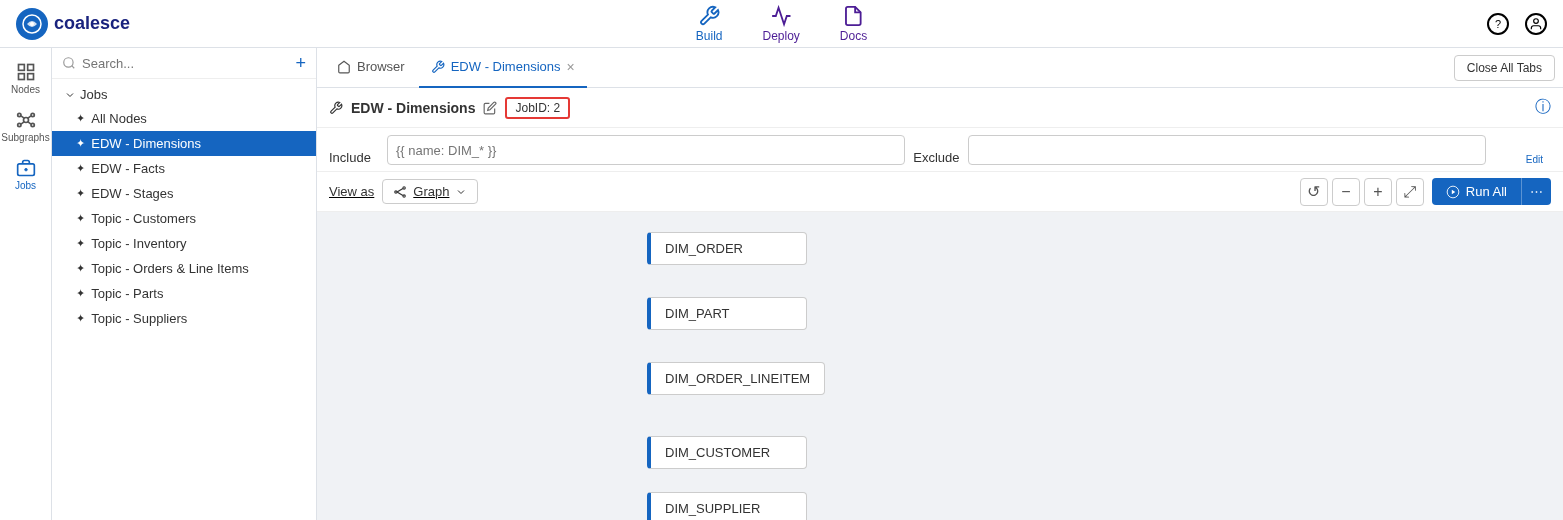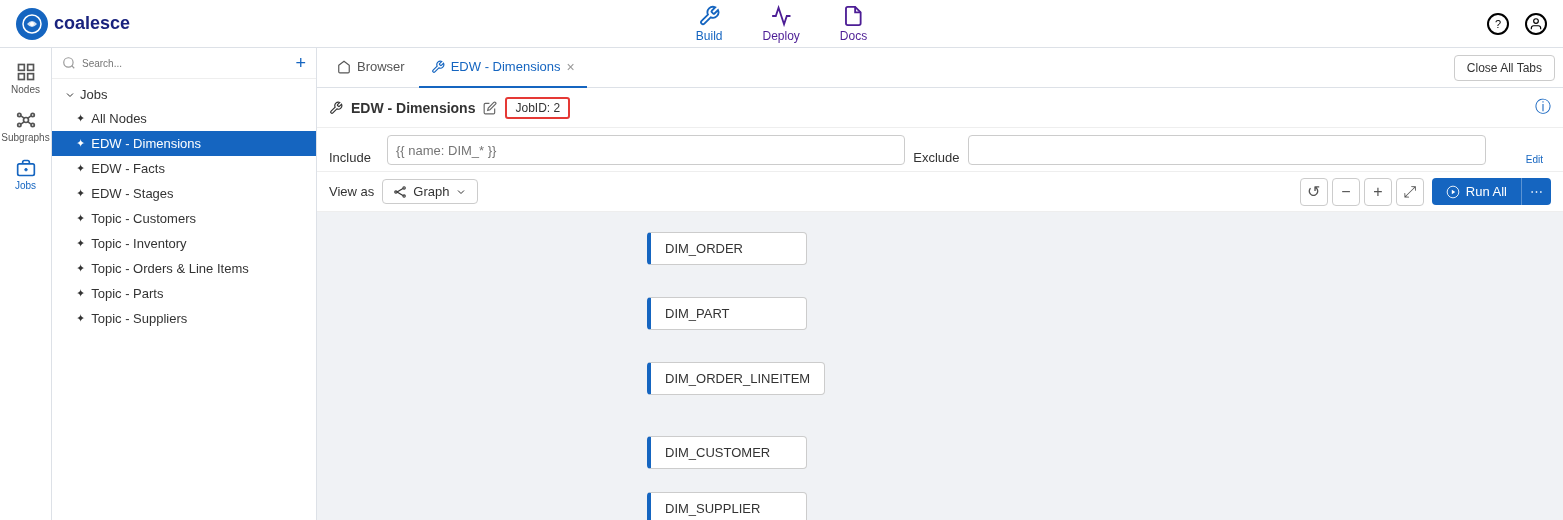--- a/index.html
+++ b/index.html
@@ -73,21 +73,21 @@
     .sidebar-back { display: flex; align-items: center; gap: 6px; font-size: 14px; color: #333; cursor: pointer; }
     .sidebar-edit { color: #666; cursor: pointer; }
     .search-box {
       display: flex; align-items: center;
       padding: 6px 10px;
       border-bottom: 1px solid #eee;
       gap: 6px;
     }
     .search-input {
       flex: 1; border: none; outline: none;
-      font-size: 10px; color: #b91c1c; background: transparent;
+      font-size: 13px; color: #b91c1c; background: transparent;
     }
     .search-add { color: #1565c0; cursor: pointer; font-size: 18px; line-height: 1; }
     .sidebar-tree { flex: 1; overflow-y: auto; padding: 4px 0; }
     .tree-group-header {
       display: flex; align-items: center; gap: 4px;
       padding: 4px 12px; font-size: 13px; color: #333; cursor: pointer;
     }
     .tree-item {
       display: flex; align-items: center; gap: 6px;
       padding: 5px 12px 5px 24px; font-size: 13px; color: #333; cursor: pointer;
@@ -150,21 +150,21 @@
       padding: 0 8px; font-size: 13px;
     }
     .filter-edit { color: #1565c0; font-size: 10px; cursor: pointer; padding: 0 8px; margin-left: 24px; }
 
     
     .view-bar {
       display: flex; align-items: center; justify-content: space-between;
       background: #fff; border-bottom: 1px solid #eee;
       padding: 6px 12px; height: 40px;
     }
-    .view-bar-left { display: flex; align-items: center; gap: 8px; }
+    .view-bar-left { display: flex; align-items: center; gap: 8px; text-decoration: underline; }
     .view-label { font-size: 13px; color: #333; }
     .view-select {
       display: flex; align-items: center; gap: 6px;
       border: 1px solid #ccc; border-radius: 4px;
       padding: 4px 10px; cursor: pointer; font-size: 13px; color: #333;
       background: #fff;
     }
     .view-bar-right { display: flex; align-items: center; gap: 8px; }
     .run-all-btn {
       display: flex; align-items: center; gap: 6px;

